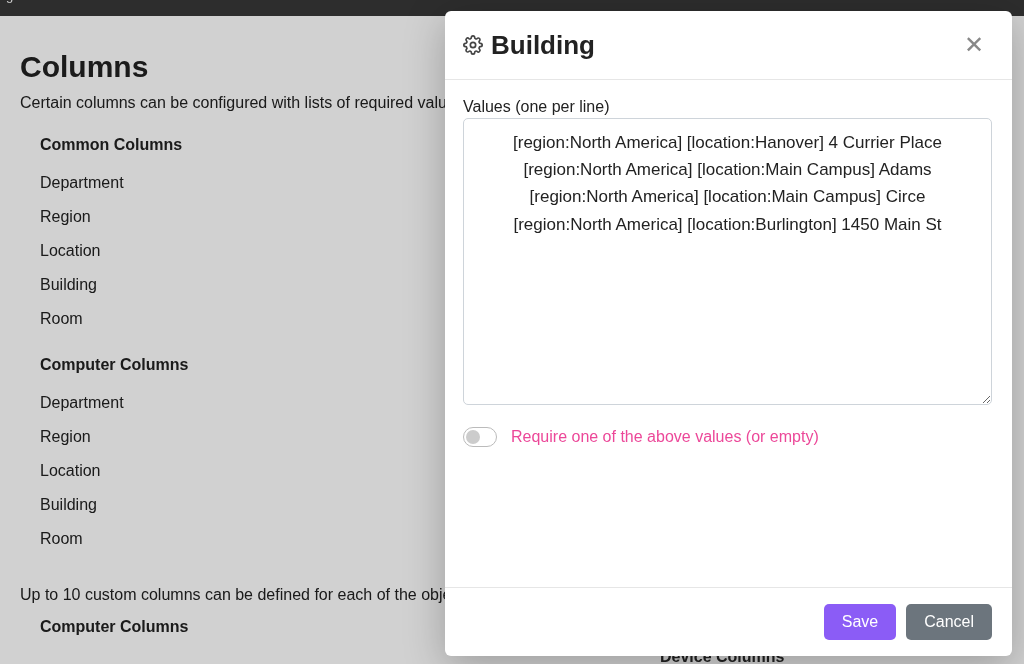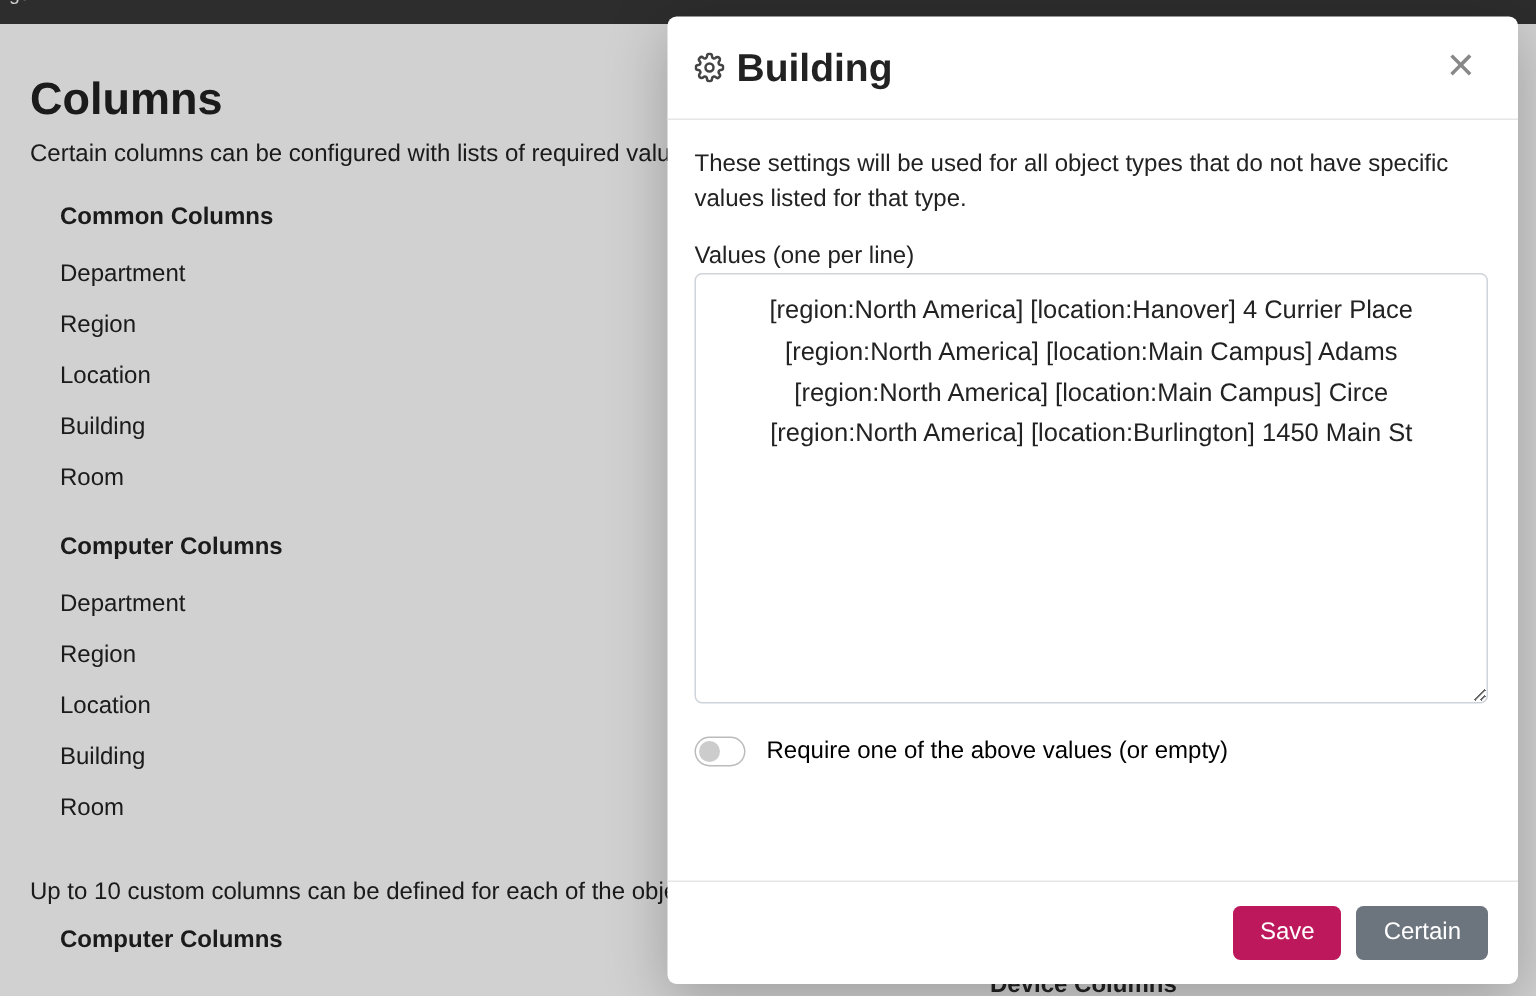--- a/index.html
+++ b/index.html
@@ -43,25 +43,25 @@
   .toggle-row { display: flex; align-items: center; margin-top: 22px; gap: 14px; }
   .toggle {
     width: 34px; height: 20px; border-radius: 20px; background: #fff;
     border: 1px solid #bbb; position: relative; cursor: pointer; flex-shrink: 0;
   }
   .toggle::after {
     content: ""; position: absolute; left: 2px; top: 2px;
     width: 14px; height: 14px; border-radius: 50%;
     background: #ccc;
   }
-  .toggle-label { font-size: 16px; color: #000000; }
+  .toggle-label { font-size: 16px; color: #ec4899; }
   
   .modal-footer { padding: 16px 20px; display: flex; justify-content: flex-end; gap: 10px; }
   .btn { border: none; border-radius: 5px; padding: 9px 18px; font-size: 16px; cursor: pointer; font-family: inherit; }
-  .btn-primary { background: #be185d; color: #fff; }
+  .btn-primary { background: #8b5cf6; color: #fff; }
   .btn-secondary { background: #6c757d; color: #fff; }
 
   .devcol { position: absolute; left: 660px; top: 632px; font-weight: 700; font-size: 16px; color: #222; }
 </style>
 </head>
 <body>
 
 <div class="topbar">
   <span>gs</span>
 </div>
@@ -106,29 +106,28 @@
         <path d="M19.4 15a1.7 1.7 0 0 0 .34 1.87l.06.06a2 2 0 1 1-2.83 2.83l-.06-.06A1.7 1.7 0 0 0 15 19.4a1.7 1.7 0 0 0-1 1.56V21a2 2 0 1 1-4 0v-.09A1.7 1.7 0 0 0 9 19.4a1.7 1.7 0 0 0-1.87.34l-.06.06a2 2 0 1 1-2.83-2.83l.06-.06A1.7 1.7 0 0 0 4.6 15a1.7 1.7 0 0 0-1.56-1H3a2 2 0 1 1 0-4h.09A1.7 1.7 0 0 0 4.6 9a1.7 1.7 0 0 0-.34-1.87l-.06-.06A2 2 0 1 1 7.03 4.24l.06.06A1.7 1.7 0 0 0 9 4.6a1.7 1.7 0 0 0 1-1.56V3a2 2 0 1 1 4 0v.09c0 .67.4 1.27 1 1.51a1.7 1.7 0 0 0 1.87-.34l.06-.06a2 2 0 1 1 2.83 2.83l-.06.06A1.7 1.7 0 0 0 19.4 9c.24.6.84 1 1.51 1H21a2 2 0 1 1 0 4h-.09a1.7 1.7 0 0 0-1.51 1z"></path>
       </svg>
     </span>
     <div class="modal-title">Building</div>
     <button class="modal-close">
       <span>✕</span>
     </button>
   </div>
 
   <div class="modal-body">
-    <p class="modal-desc">These settings will be used for all object types that do not have specific values listed for that type.</p>
     <div class="modal-label">Values (one per line)</div>
     <textarea class="modal-textarea" style="">[region:North America] [location:Hanover] 4 Currier Place
 [region:North America] [location:Main Campus] Adams
 [region:North America] [location:Main Campus] Circe
 [region:North America] [location:Burlington] 1450 Main St</textarea>
     <div class="toggle-row">
       <div class="toggle" role="switch" aria-checked="false"></div>
       <span class="toggle-label">Require one of the above values (or empty)</span>
     </div>
   </div>
 
   <div class="modal-footer">
     <button class="btn btn-primary">Save</button>
-    <button class="btn btn-secondary">Certain</button>
+    <button class="btn btn-secondary">Cancel</button>
   </div>
 </div>
 
 </body></html>

